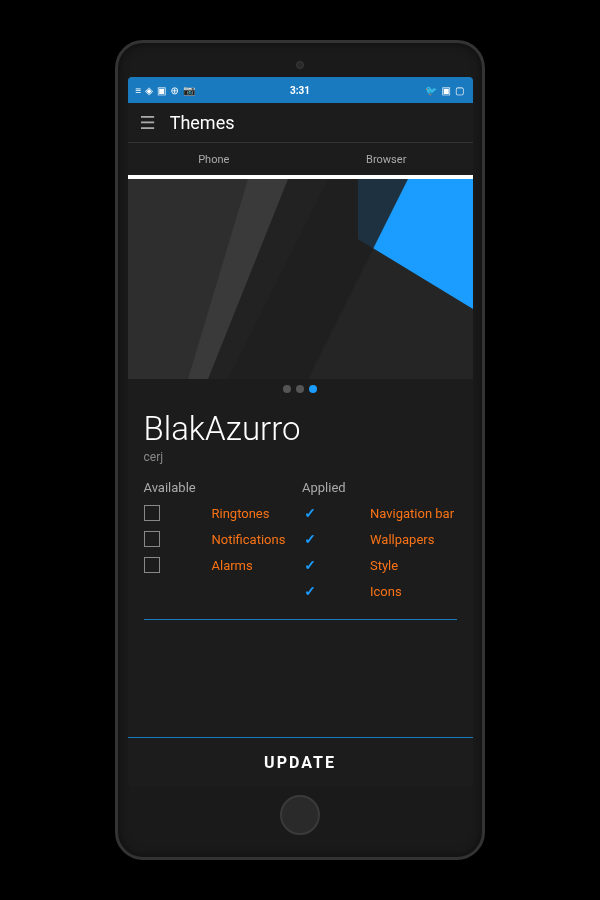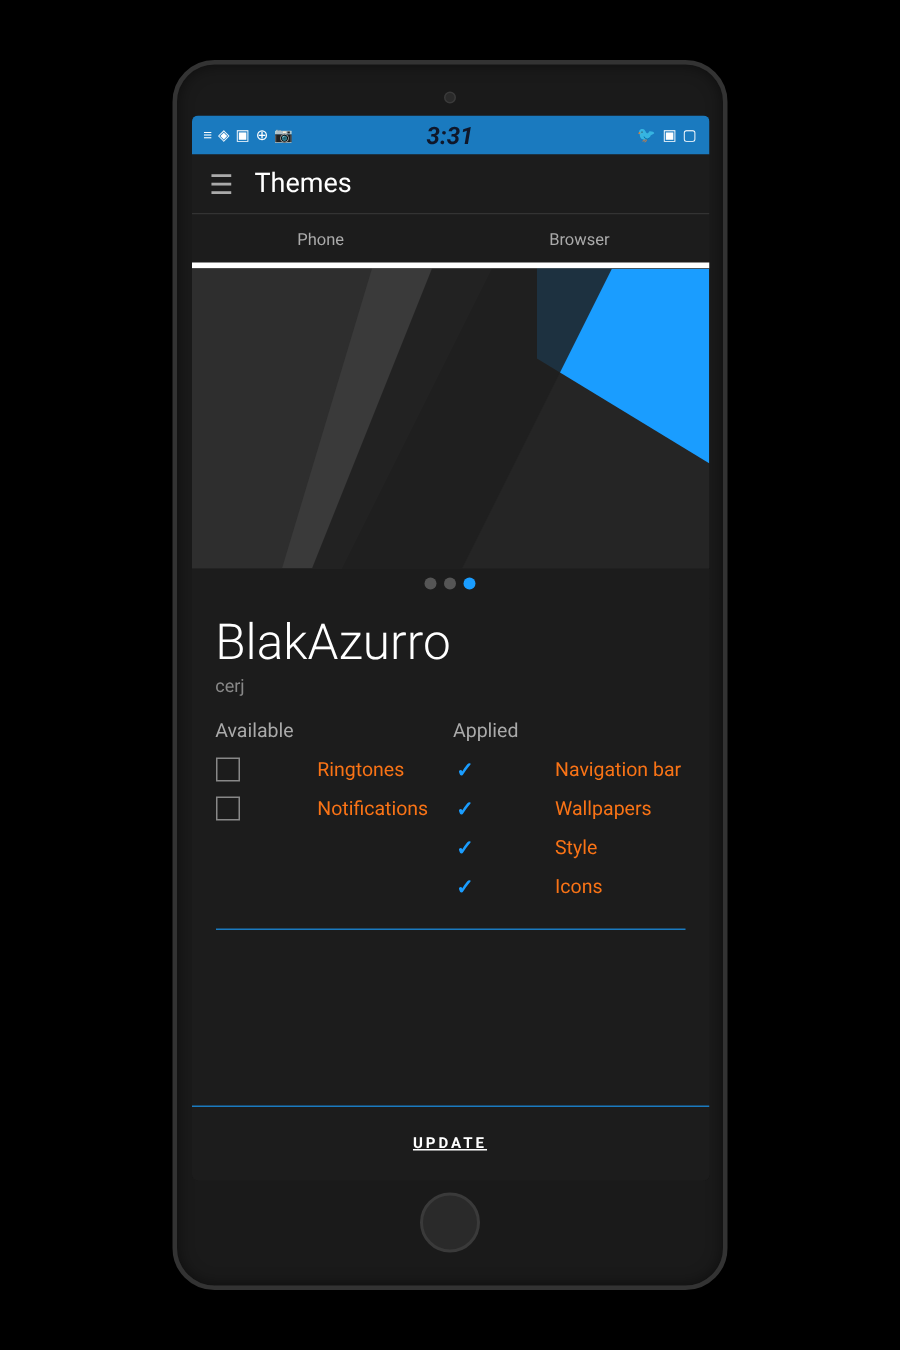--- a/index.html
+++ b/index.html
@@ -73,27 +73,26 @@
       gap: 4px;
       align-items: center;
     }
 
     .status-icon {
       color: #fff;
       font-size: 10px;
     }
 
     .status-time {
-      color: #0f172a;
-      font-size: 16px;
+      color: #ffffff;
+      font-size: 10px;
       font-weight: bold;
       position: absolute;
       left: 50%;
       transform: translateX(-50%);
-      font-style: italic;
     }
 
     .status-right {
       display: flex;
       gap: 4px;
       align-items: center;
     }
 
     .status-right-icon {
       color: #fff;
@@ -273,25 +272,24 @@
       height: 50px;
       display: flex;
       align-items: center;
       justify-content: center;
       border-top: 1px solid #1a7abf;
       flex-shrink: 0;
     }
 
     .update-button {
       color: #fff;
-      font-size: 10px;
+      font-size: 16px;
       font-weight: bold;
       letter-spacing: 2px;
       cursor: pointer;
-      text-decoration: underline;
     }
 
     .status-bar-relative {
       position: relative;
       display: flex;
       align-items: center;
       width: 100%;
     }
   </style>
 </head>
@@ -369,20 +367,24 @@
           <div class="check-item">
             <div class="checkbox-empty"></div>
             <span class="check-label">Ringtones</span>
           </div>
 
           <div class="check-item">
             <div class="checkbox-empty"></div>
             <span class="check-label">Notifications</span>
           </div>
 
+          <div class="check-item">
+            <div class="checkbox-empty"></div>
+            <span class="check-label">Alarms</span>
+          </div>
         </div>
 
         <div class="column-right">
           <div class="column-title">Applied</div>
 
 
           <div class="check-item">
             <div class="checkbox-checked"></div>
             <span class="check-label">Navigation bar</span>
           </div>

